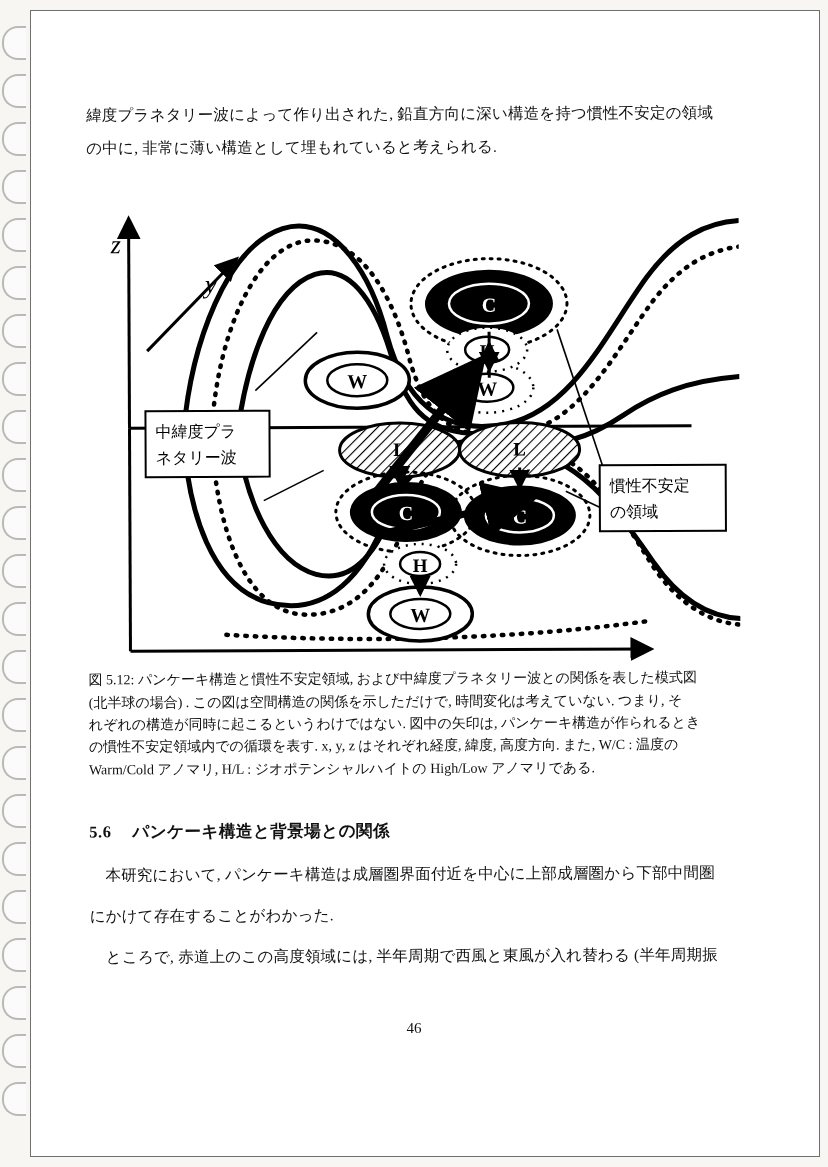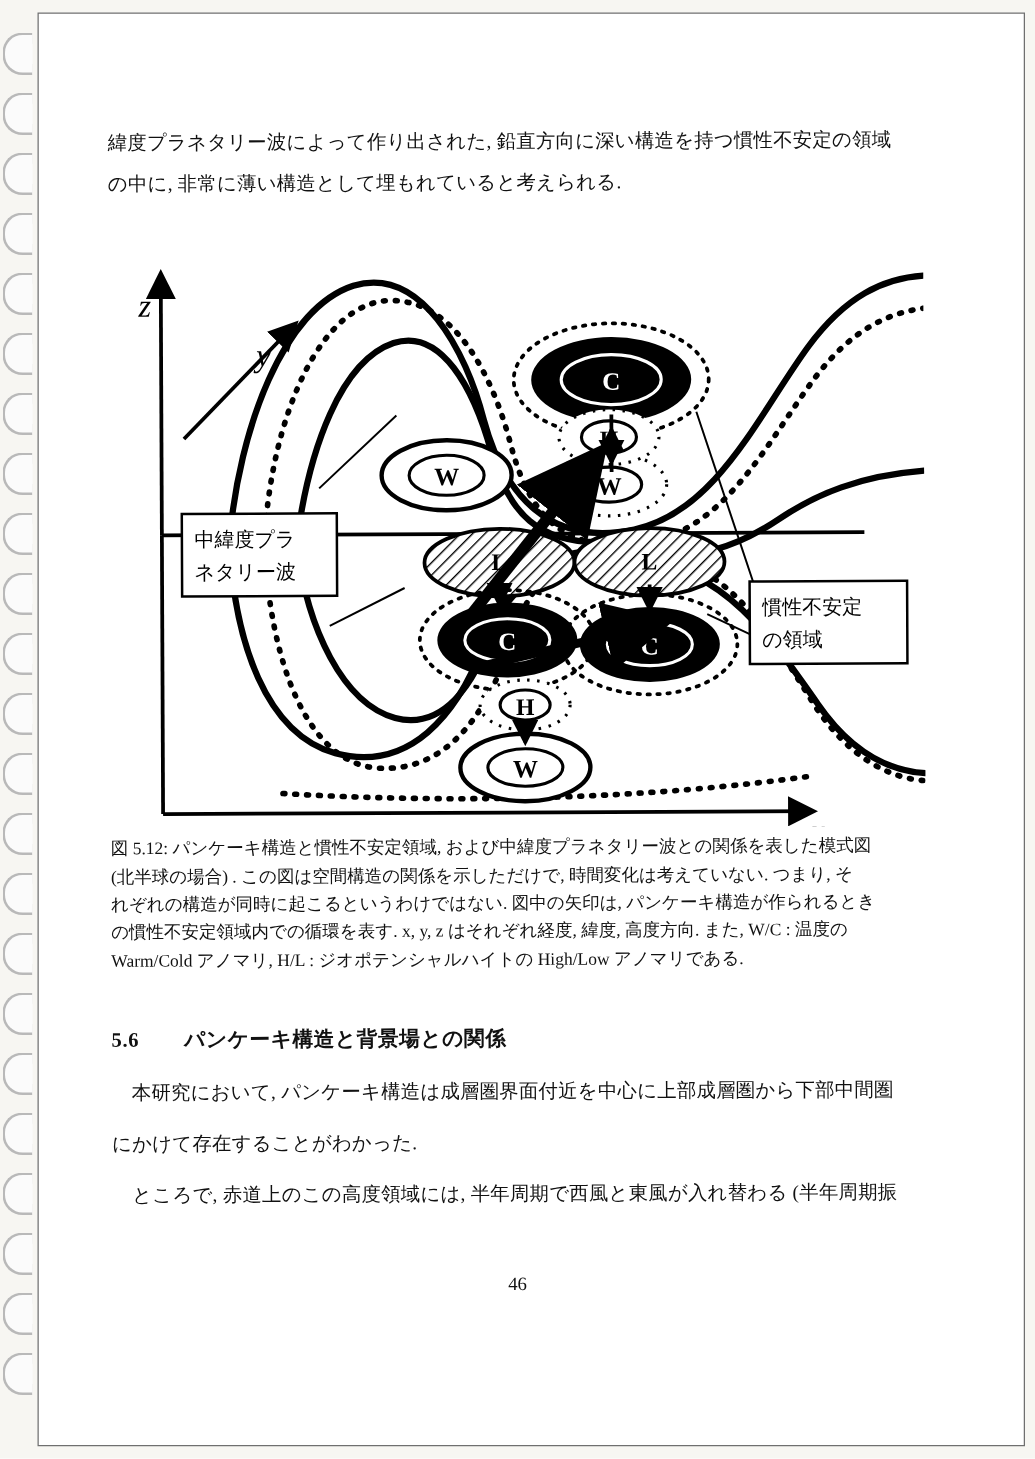--- a/index.html
+++ b/index.html
@@ -78,21 +78,21 @@
     margin-top: 6px;
   }
 
   .section-head {
     font-size: 16.5px;
     font-weight: bold;
     margin-top: 40px;
     margin-bottom: 6px;
     letter-spacing: 0.5px;
   }
-  .section-head .num { margin-right: 36px; font-family: Liberation Serif, serif; }
+  .section-head .num { margin-right: 21px; font-family: Liberation Serif, serif; }
 
   .body-block { margin-top: 18px; }
   .body-block .para { margin-bottom: 14px; }
 
   .page-number {
     position: absolute;
     left: 0; top: 1020px;
     width: 828px;
     text-align: center;
     font-size: 15px;

